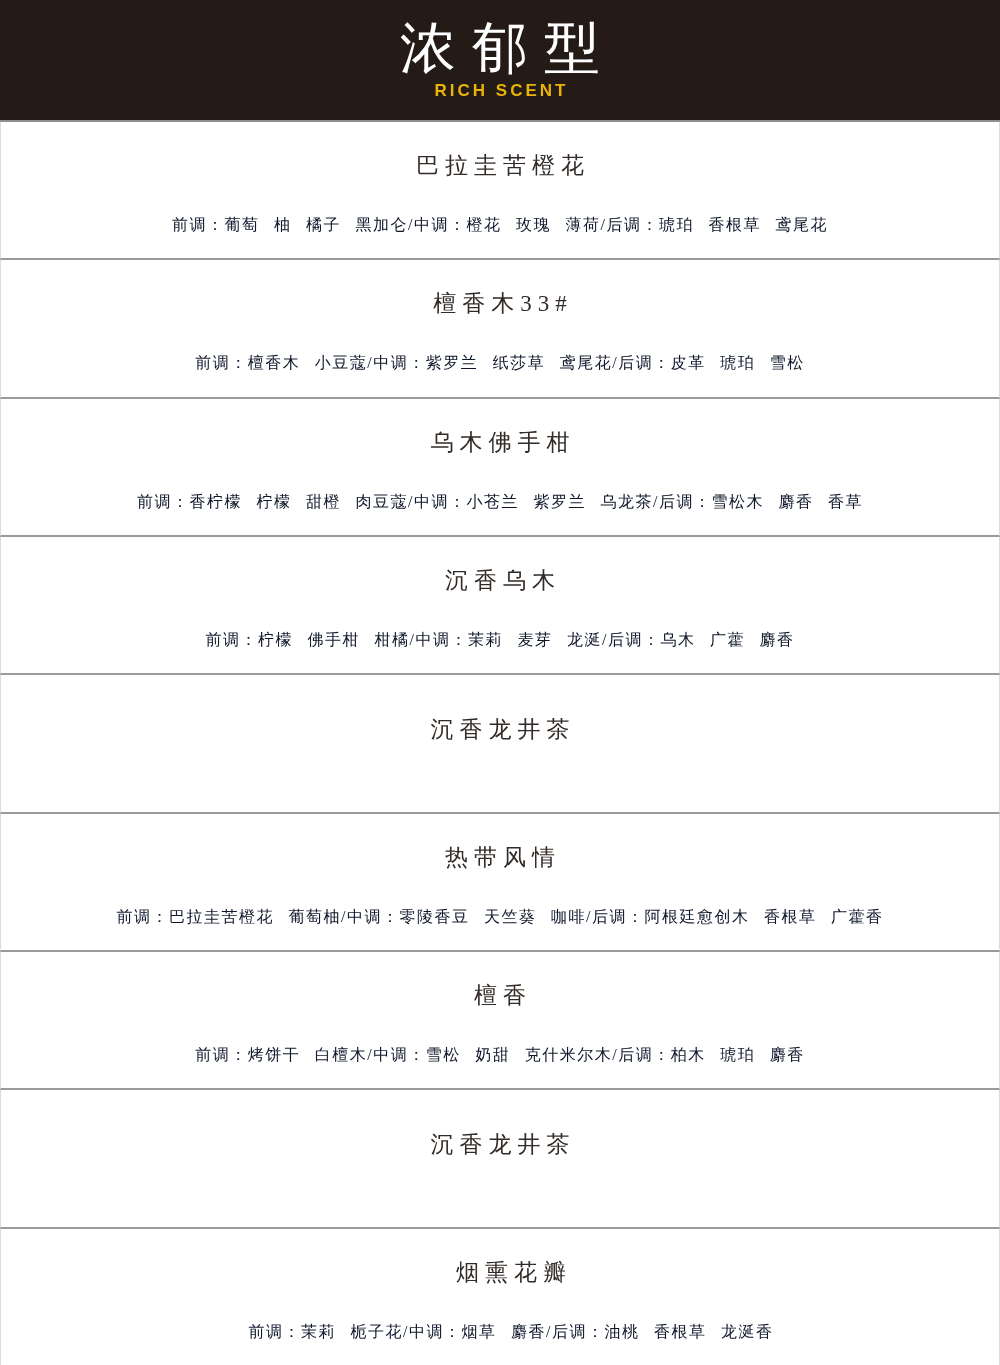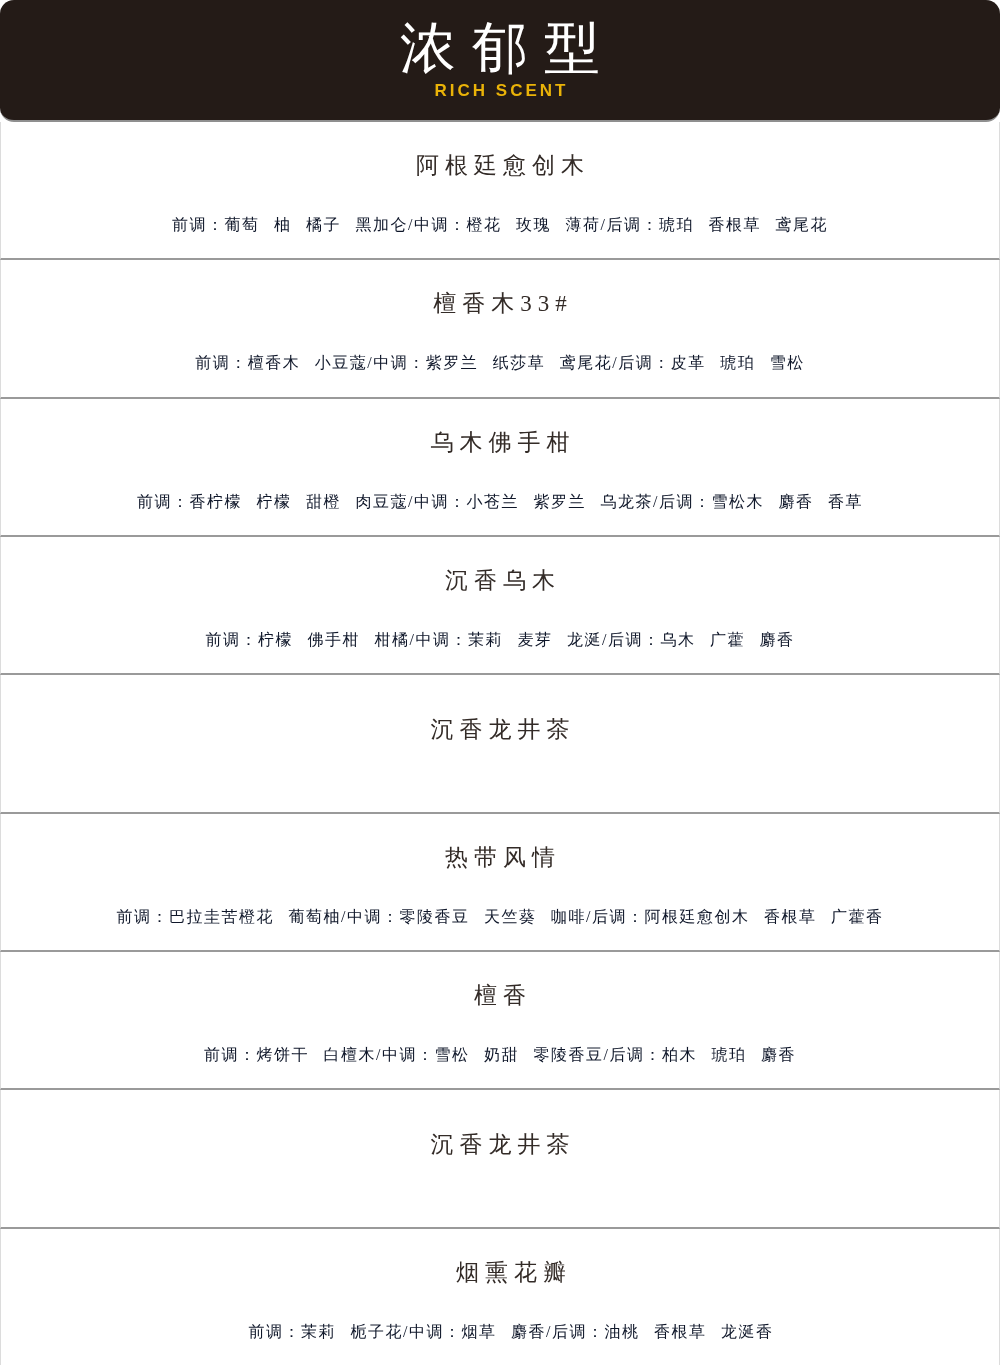--- a/index.html
+++ b/index.html
@@ -19,21 +19,20 @@
   .band {
     height: 122px;
     background: #241b17;
     color: #ffffff;
     display: flex;
     flex-direction: column;
     align-items: center;
     justify-content: center;
     border-bottom: 2px solid #8f8f8f;
     flex: none;
-    border-radius: 14px;
   }
   .band-title {
     font-size: 56px;
     font-weight: normal;
     letter-spacing: 16px;
     padding-left: 16px; 
     line-height: 1.05;
     white-space: nowrap;
   }
   .band-subtitle {
@@ -88,21 +87,21 @@
 <div class="page">
 
   <header class="band">
     <div class="band-title">浓郁型</div>
     <div class="band-subtitle">RICH SCENT</div>
   </header>
 
   <main class="list">
 
     <section class="card">
-      <h2>阿根廷愈创木</h2>
+      <h2>巴拉圭苦橙花</h2>
       <p>前调：葡萄 柚 橘子 黑加仑/中调：橙花 玫瑰 薄荷/后调：琥珀 香根草 鸢尾花</p>
     </section>
 
     <section class="card">
       <h2>檀香木33#</h2>
       <p>前调：檀香木 小豆蔻/中调：紫罗兰 纸莎草 鸢尾花/后调：皮革 琥珀 雪松</p>
     </section>
 
     <section class="card">
       <h2>乌木佛手柑</h2>
@@ -118,21 +117,21 @@
       <h2>沉香龙井茶</h2>
     </section>
 
     <section class="card">
       <h2>热带风情</h2>
       <p>前调：巴拉圭苦橙花 葡萄柚/中调：零陵香豆 天竺葵 咖啡/后调：阿根廷愈创木 香根草 广藿香</p>
     </section>
 
     <section class="card">
       <h2>檀香</h2>
-      <p>前调：烤饼干 白檀木/中调：雪松 奶甜 零陵香豆/后调：柏木 琥珀 麝香</p>
+      <p>前调：烤饼干 白檀木/中调：雪松 奶甜 克什米尔木/后调：柏木 琥珀 麝香</p>
     </section>
 
     <section class="card">
       <h2>沉香龙井茶</h2>
     </section>
 
     <section class="card">
       <h2>烟熏花瓣</h2>
       <p>前调：茉莉 栀子花/中调：烟草 麝香/后调：油桃 香根草 龙涎香</p>
     </section>

